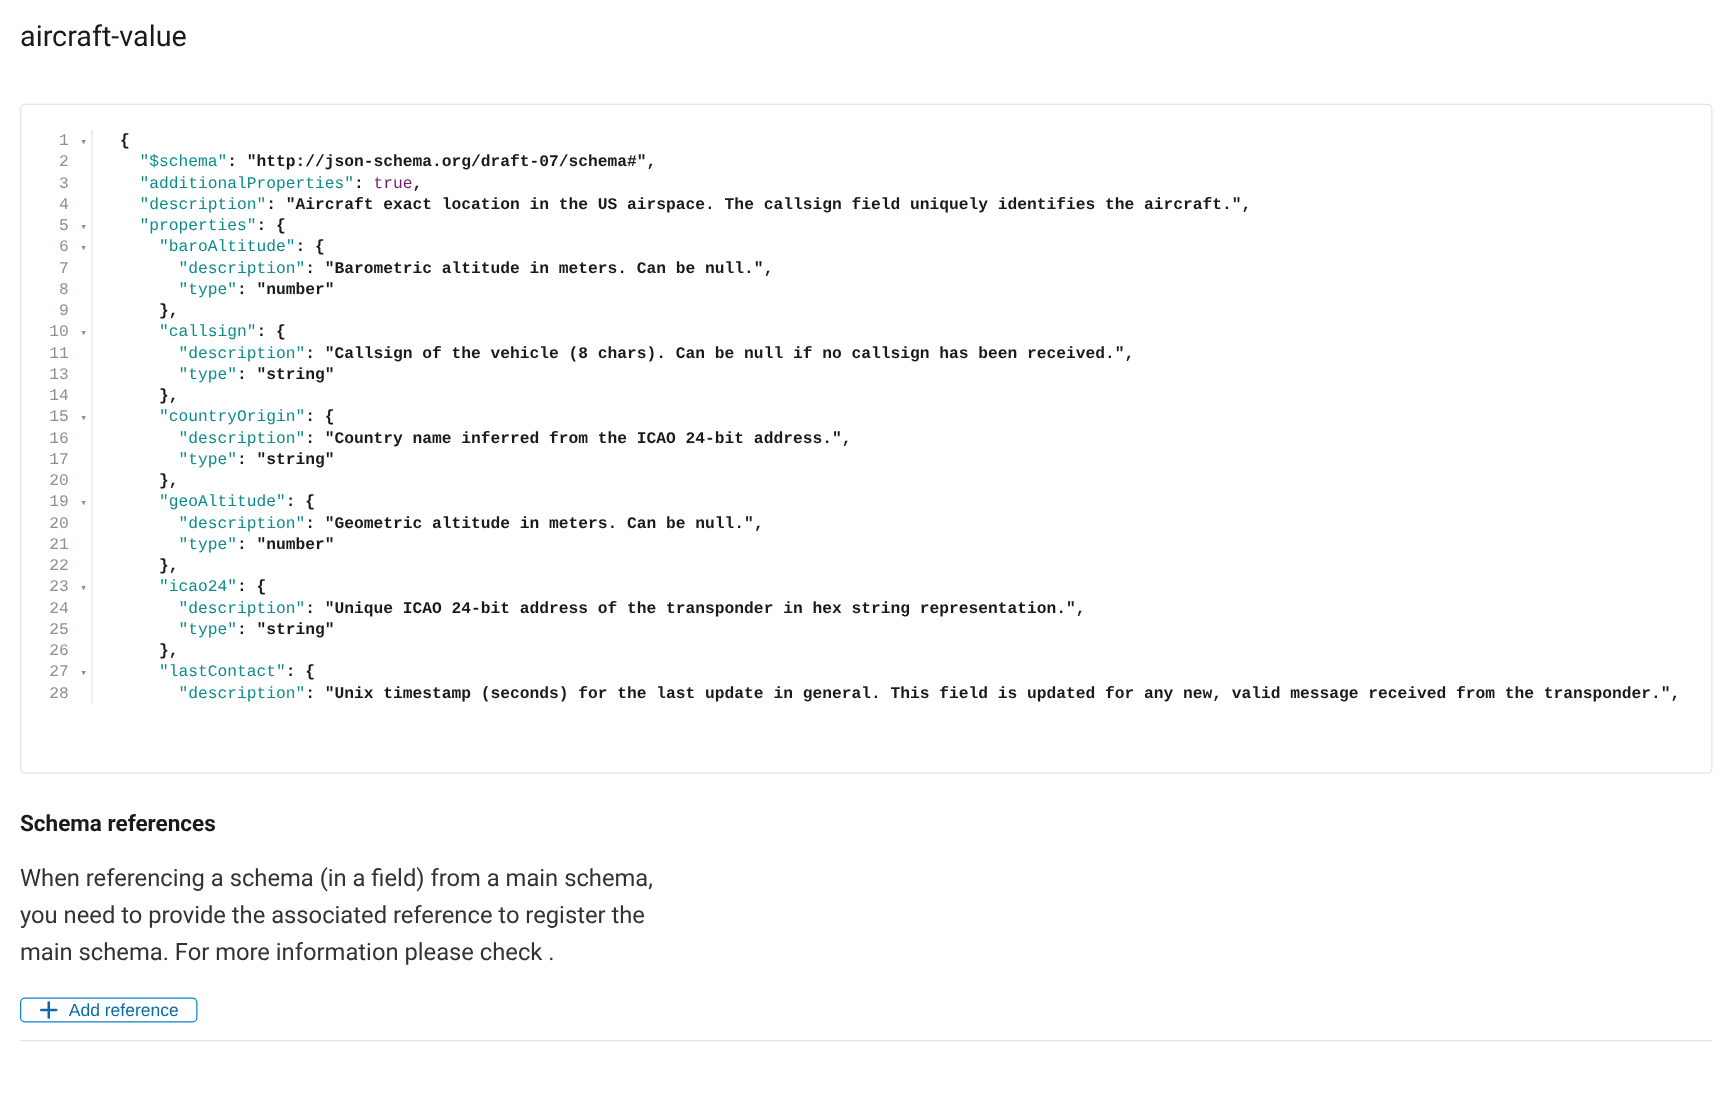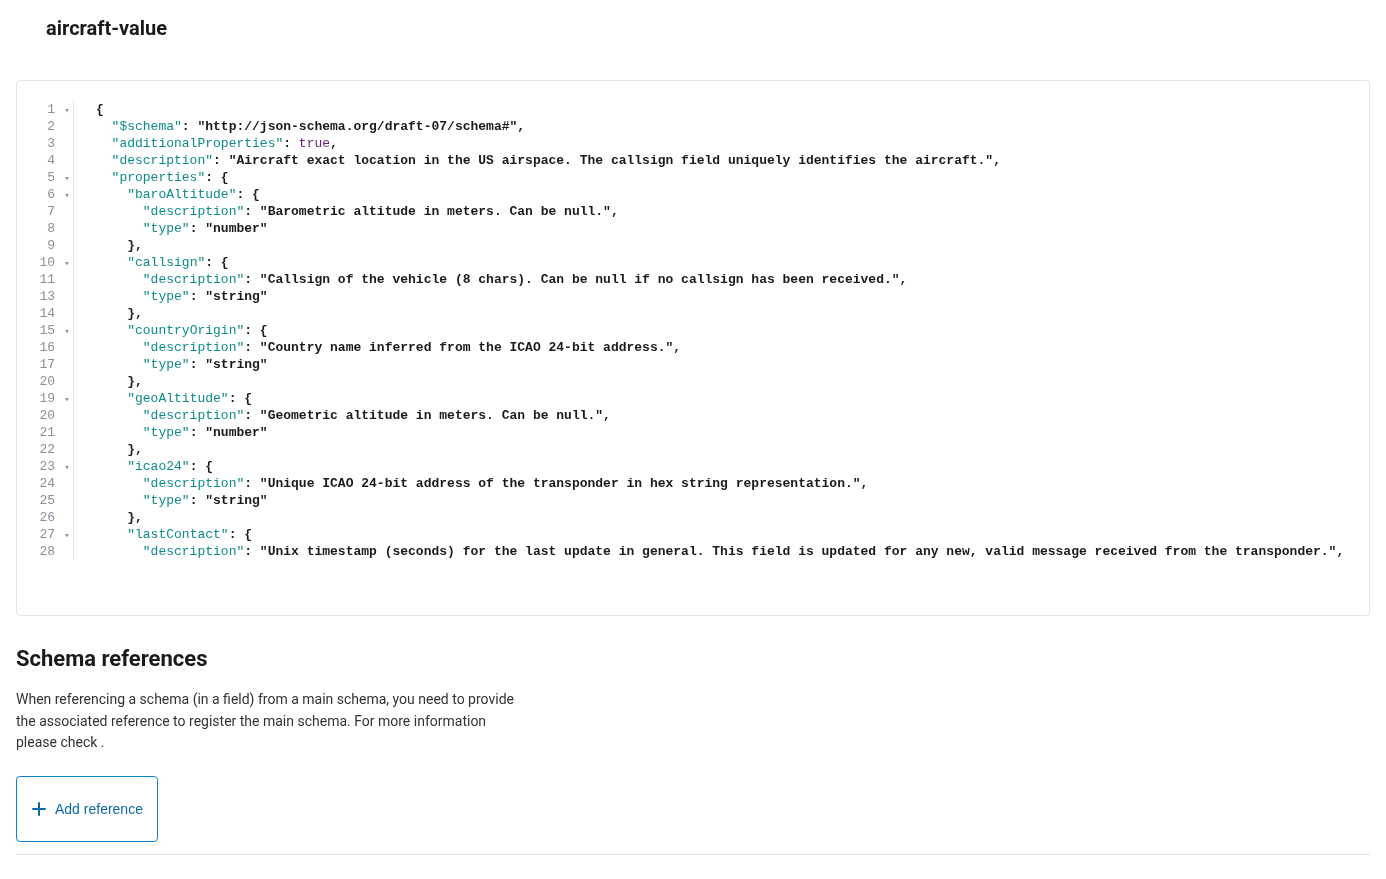--- a/index.html
+++ b/index.html
@@ -7,25 +7,24 @@
       padding: 0;
       box-sizing: border-box;
     }
     body {
       font-family: -apple-system, BlinkMacSystemFont, "Segoe UI", Roboto, "Helvetica Neue", Arial, sans-serif;
       background: #fff;
       color: #1a1a1a;
       padding: 16px;
     }
     .page-title {
-      font-size: 20px;
-      font-weight: 700;
+      font-size: 23px;
+      font-weight: 400;
       color: #1a1a1a;
       margin-bottom: 40px;
-      margin-left: 30px;
     }
     .code-panel {
       border: 1px solid #e1e4e8;
       border-radius: 4px;
       background: #fff;
       position: relative;
       height: 536px;
       overflow: hidden;
       margin-bottom: 30px;
     }
@@ -84,36 +83,36 @@
     }
     .code-content {
       display: inline-block;
     }
     .tok-key { color: #0d8a8a; }
     .tok-str { color: #1a1a1a; font-weight: 600; }
     .tok-punc { color: #1a1a1a; font-weight: 600; }
     .tok-bool { color: #701a75; }
 
     .section-heading {
-      font-size: 22px;
+      font-size: 18px;
       font-weight: 700;
       color: #1a1a1a;
       margin-bottom: 18px;
     }
     .section-description {
-      font-size: 14px;
+      font-size: 19px;
       color: #333;
       line-height: 1.55;
       margin-bottom: 22px;
       max-width: 510px;
     }
     .add-reference-btn {
       display: inline-flex;
       gap: 8px;
-      padding: 24px 14px;
+      padding: 1px 14px;
       border: 1px solid #0a84d1;
       border-radius: 4px;
       background: #fff;
       color: #0a6aa8;
       font-size: 14px;
       font-weight: 500;
       cursor: pointer;
     }
     .plus-icon {
       display: inline-flex;

